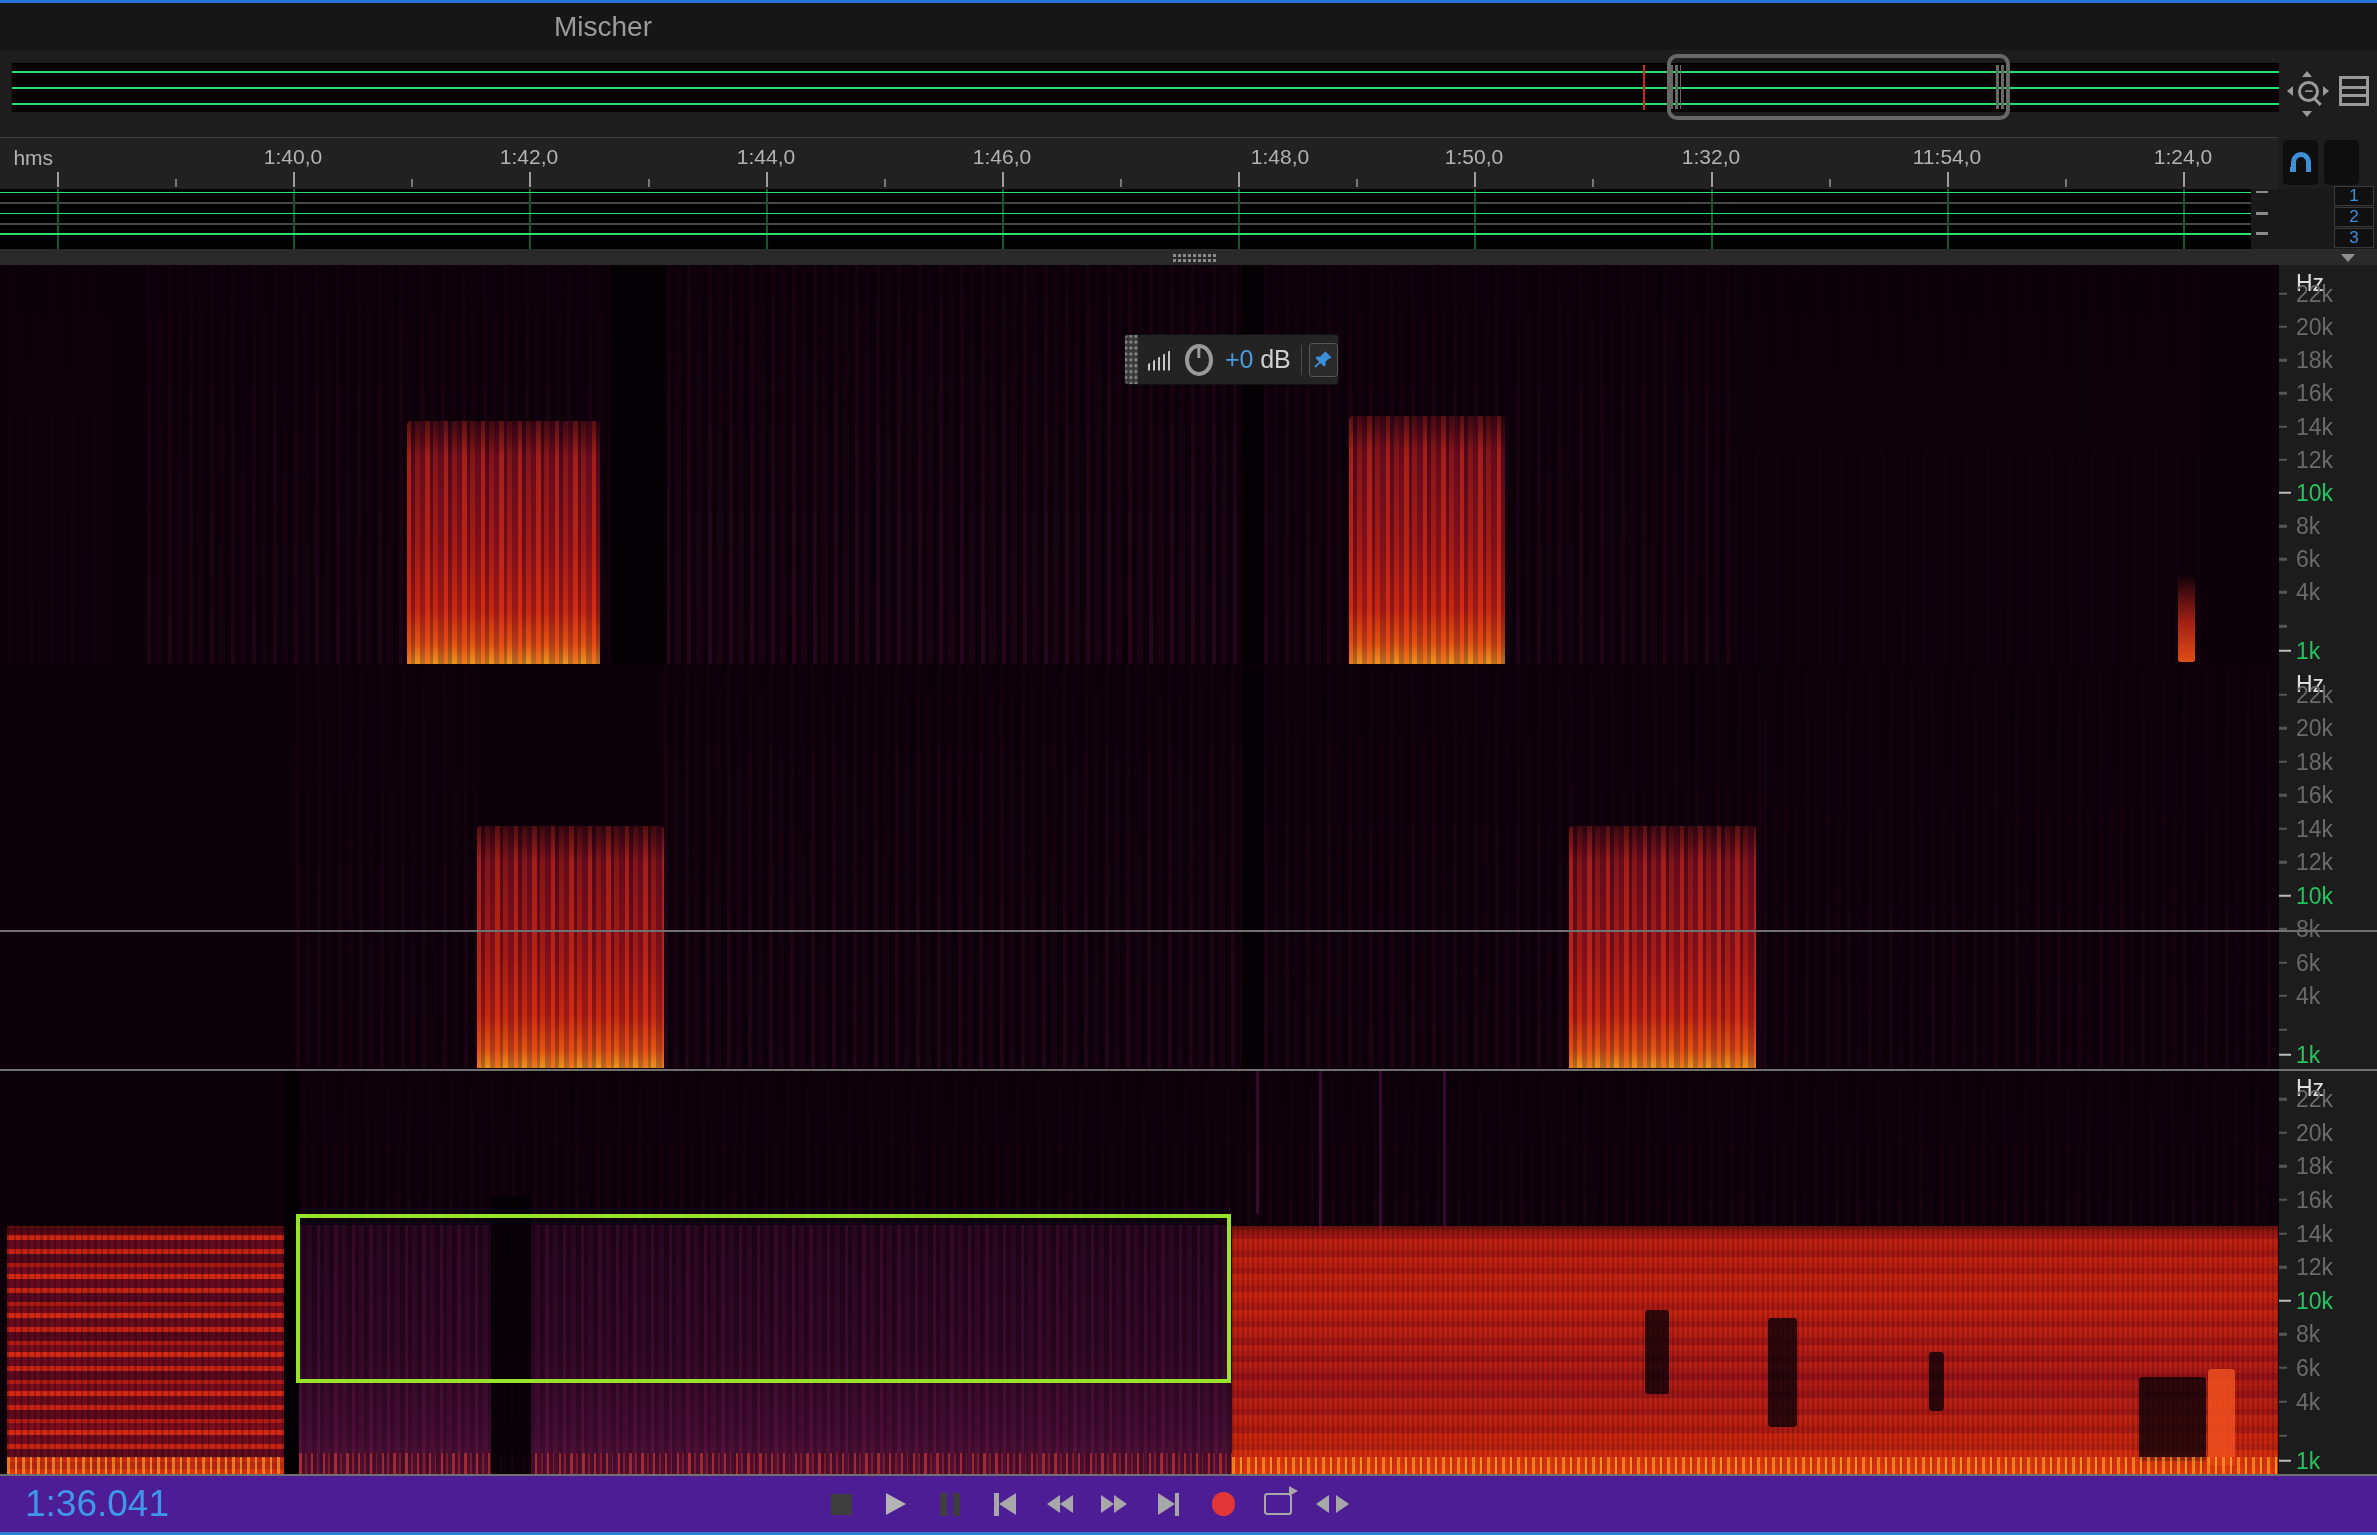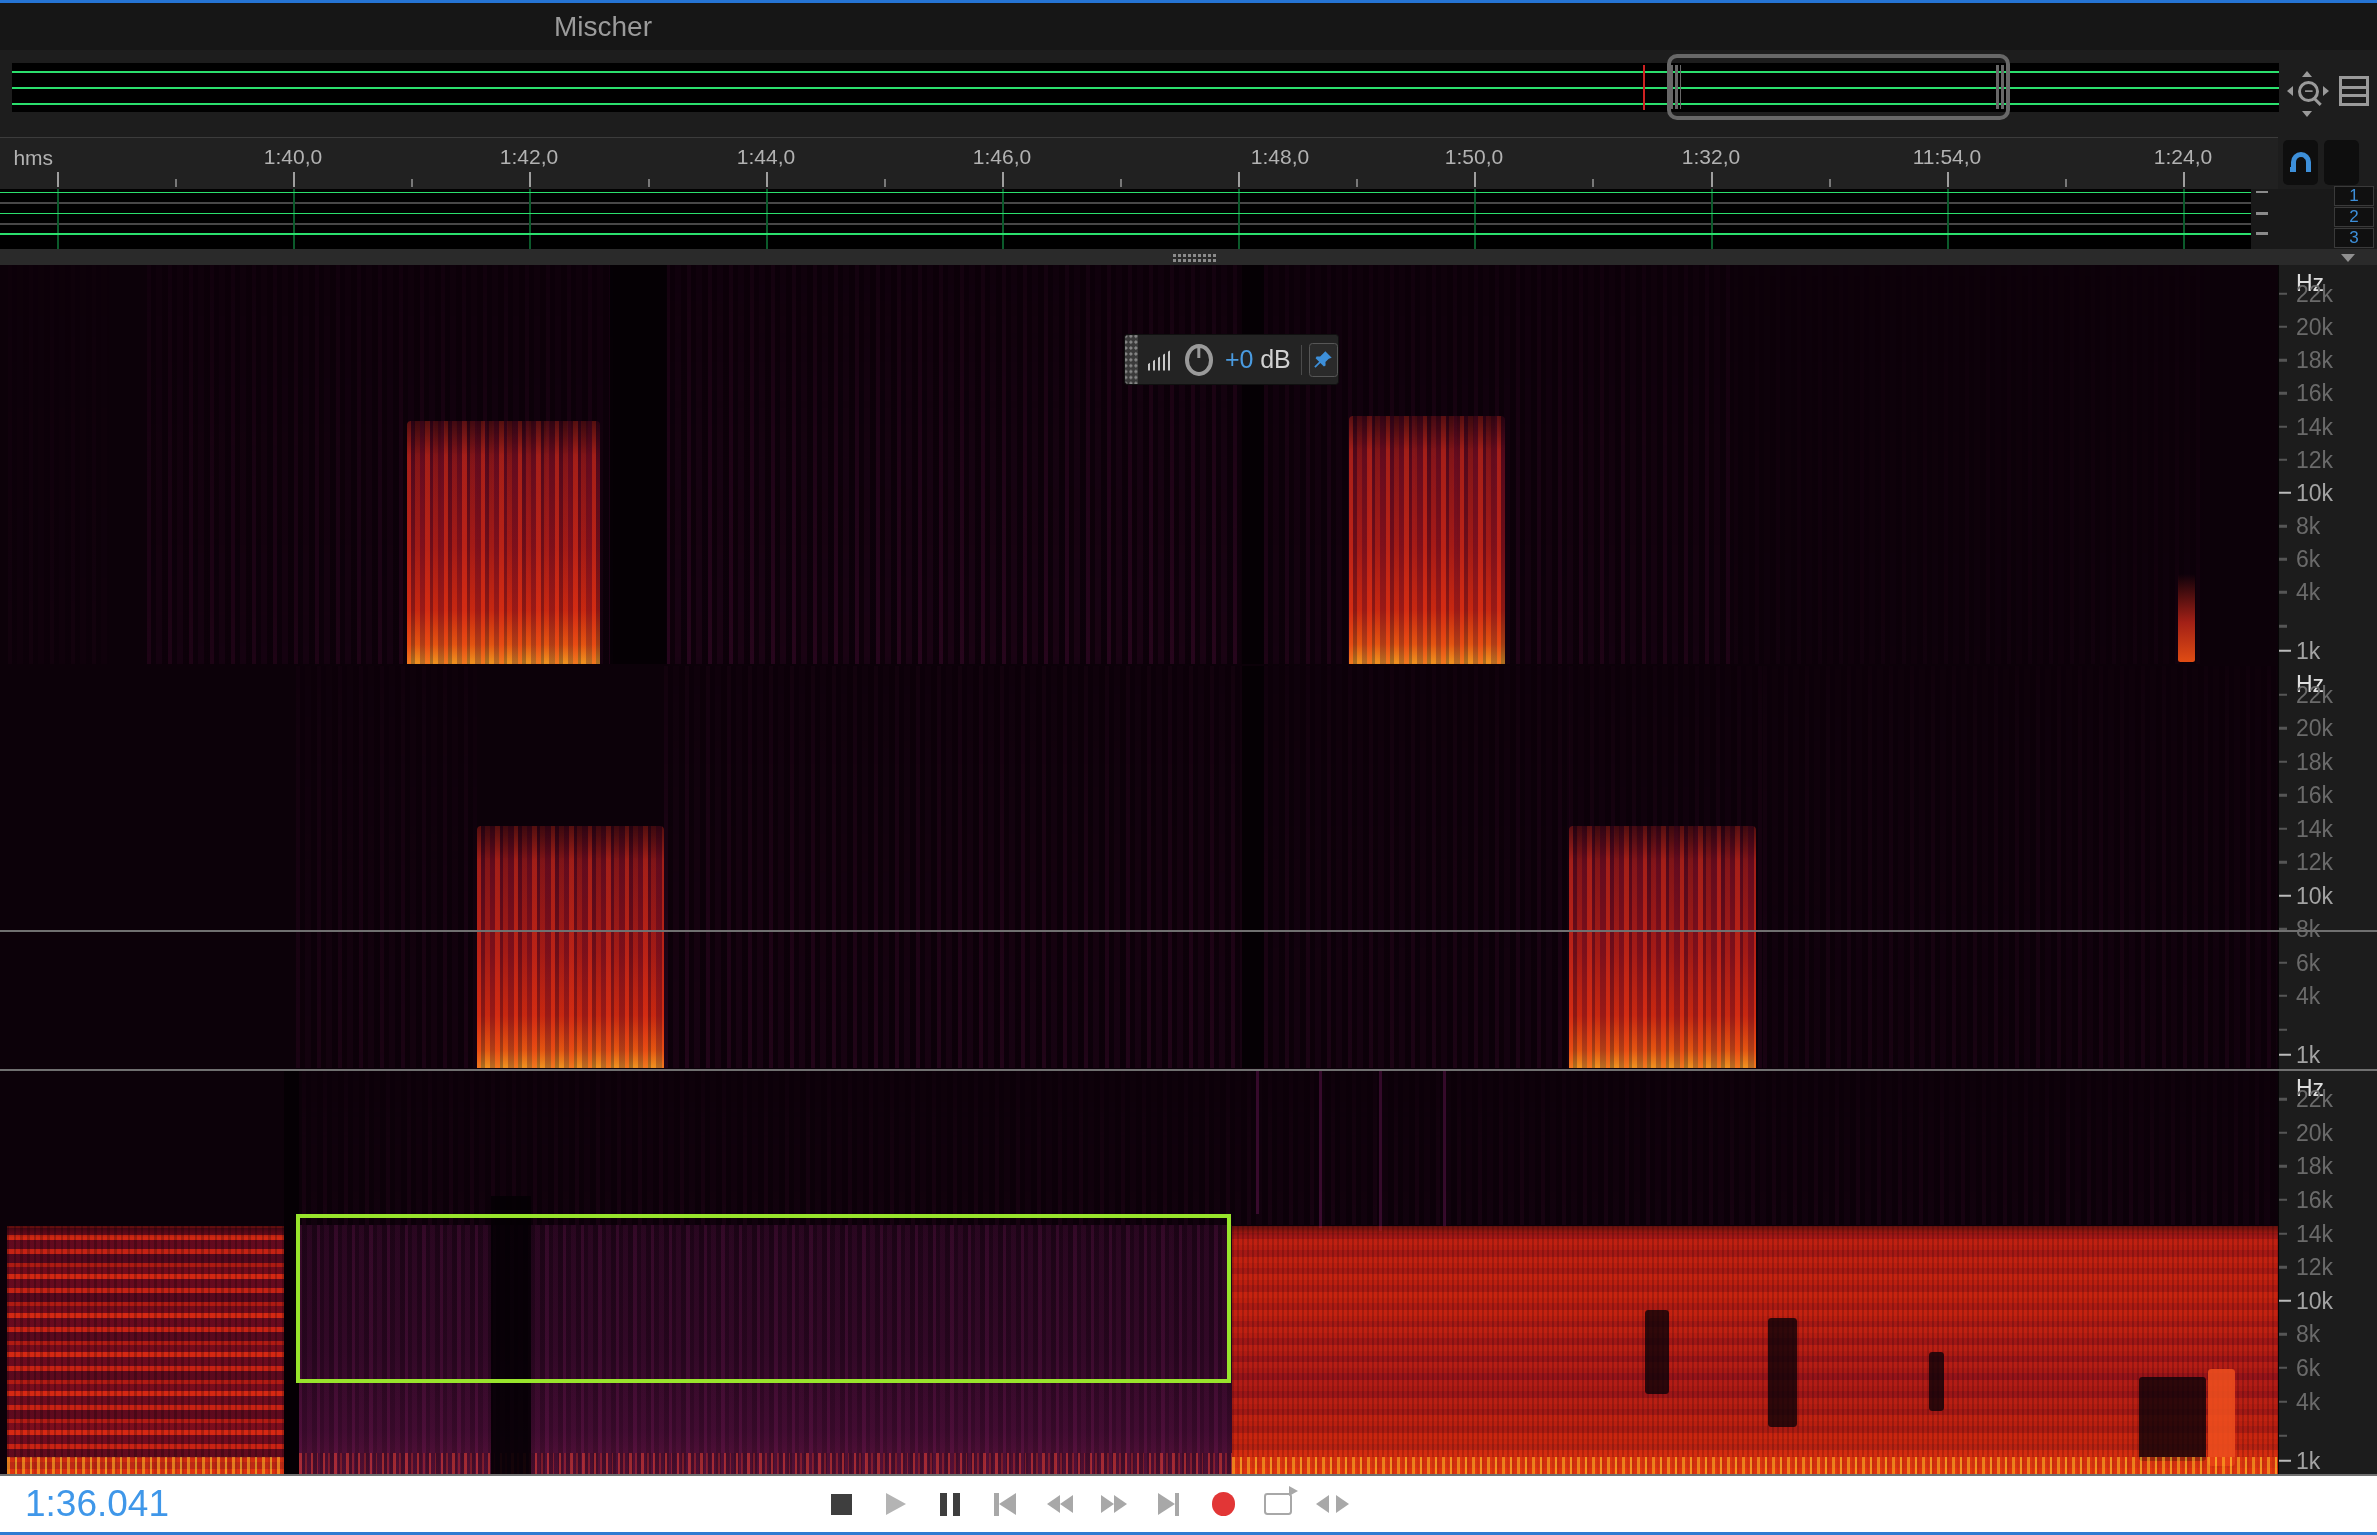--- a/index.html
+++ b/index.html
@@ -124,41 +124,41 @@
   .vline{position:absolute;top:0;width:2.5px;background:rgba(130,28,105,.35);}
   .selection{position:absolute;left:296px;top:144px;width:935px;height:169px;border:4.2px solid #98e42c;box-sizing:border-box;z-index:4;}
   .bound{position:absolute;left:0;width:2377px;height:1.7px;background:#707070;z-index:5;}
 
   
   .scales{position:absolute;left:2278px;top:265px;width:99px;height:1211px;background:#1c1c1c;border-left:1.7px solid #060606;box-sizing:border-box;}
   .freq-scale{position:absolute;left:0;width:100%;}
   .fs1{top:0;height:399px;} .fs2{top:401px;height:402px;} .fs3{top:805px;height:404px;}
   .fs-unit{position:absolute;left:17px;top:5px;font-size:23px;color:#dedede;}
   .fs-label{position:absolute;left:17px;transform:translateY(-50%);font-size:23px;color:#6a6a6a;}
-  .fs-label.bright{color:#a3a3a3;}
+  .fs-label.bright{color:#22c55e;}
   .fs-tick{position:absolute;left:0;width:8.4px;height:2.5px;background:#555;transform:translateY(-50%);}
   .fs-tick.bright{background:#bbb;width:11.8px;}
 
   
   .hud{position:absolute;left:1124px;top:334px;width:213px;height:49px;background:#232323;border:0.8px solid #101010;
        border-radius:3.4px;display:flex;align-items:center;z-index:6;}
   .hud-grip{width:15px;align-self:stretch;background:#3a3a3a;border-radius:3.4px 0 0 3.4px;
             background-image:radial-gradient(#858585 1.3px,transparent 1.6px);background-size:5px 5.9px;background-position:3.4px 4.2px;}
   .bars{width:30px;height:22px;margin-left:10px;background:repeating-linear-gradient(90deg,#c8c8c8 0 2.5px,transparent 2.5px 5px);
         clip-path:polygon(0 100%,0 72%,100% 0,100% 100%);}
   .knob{width:32px;height:32px;border:4.2px solid #9a9a9a;border-radius:50%;box-sizing:border-box;position:relative;margin-left:11.8px;}
   .knob::after{content:'';position:absolute;left:50%;top:0.8px;transform:translateX(-50%);width:3.4px;height:10px;background:#9a9a9a;}
   .gain-value{color:#4a9be0;font-size:25px;margin-left:11.8px;}
   .gain-unit{color:#d0d0d0;font-size:25px;margin-left:6.7px;}
   .hud-sep{width:1.7px;height:30px;background:#4a4a4a;margin-left:10px;}
   .pin-btn{width:34px;height:34px;margin-left:6.7px;border:1.7px solid #565656;border-radius:3.4px;background:#2a2a2a;
            display:flex;align-items:center;justify-content:center;box-sizing:border-box;}
 
   
-  .transport{position:absolute;left:0;top:1476px;width:100%;height:56px;background:#ffffff;}
+  .transport{position:absolute;left:0;top:1476px;width:100%;height:56px;background:#4c1d95;}
   .time-display{position:absolute;left:25px;top:6.7px;font-size:37px;color:#3f97e9;}
   .tbtns{position:absolute;left:827px;top:0;height:100%;display:flex;align-items:center;gap:26px;}
   .tbtn{display:flex;align-items:center;justify-content:center;width:28.6px;height:28.6px;}
   .i-stop{width:21px;height:21px;background:#3e3e3e;}
   .i-play{width:0;height:0;border-left:20px solid #b4b4b4;border-top:11.8px solid transparent;border-bottom:11.8px solid transparent;}
   .i-pause{width:20px;height:23px;box-sizing:border-box;border-left:7.6px solid #3e3e3e;border-right:7.6px solid #3e3e3e;}
   .bar-v{width:4.2px;height:23px;background:#a8a8a8;}
   .tr-l{width:0;height:0;border-top:11px solid transparent;border-bottom:11px solid transparent;border-right:17px solid #a8a8a8;}
   .tr-r{width:0;height:0;border-top:11px solid transparent;border-bottom:11px solid transparent;border-left:17px solid #a8a8a8;}
   .tr-l.sm{border-top-width:9.2px;border-bottom-width:9.2px;border-right-width:13.4px;}

